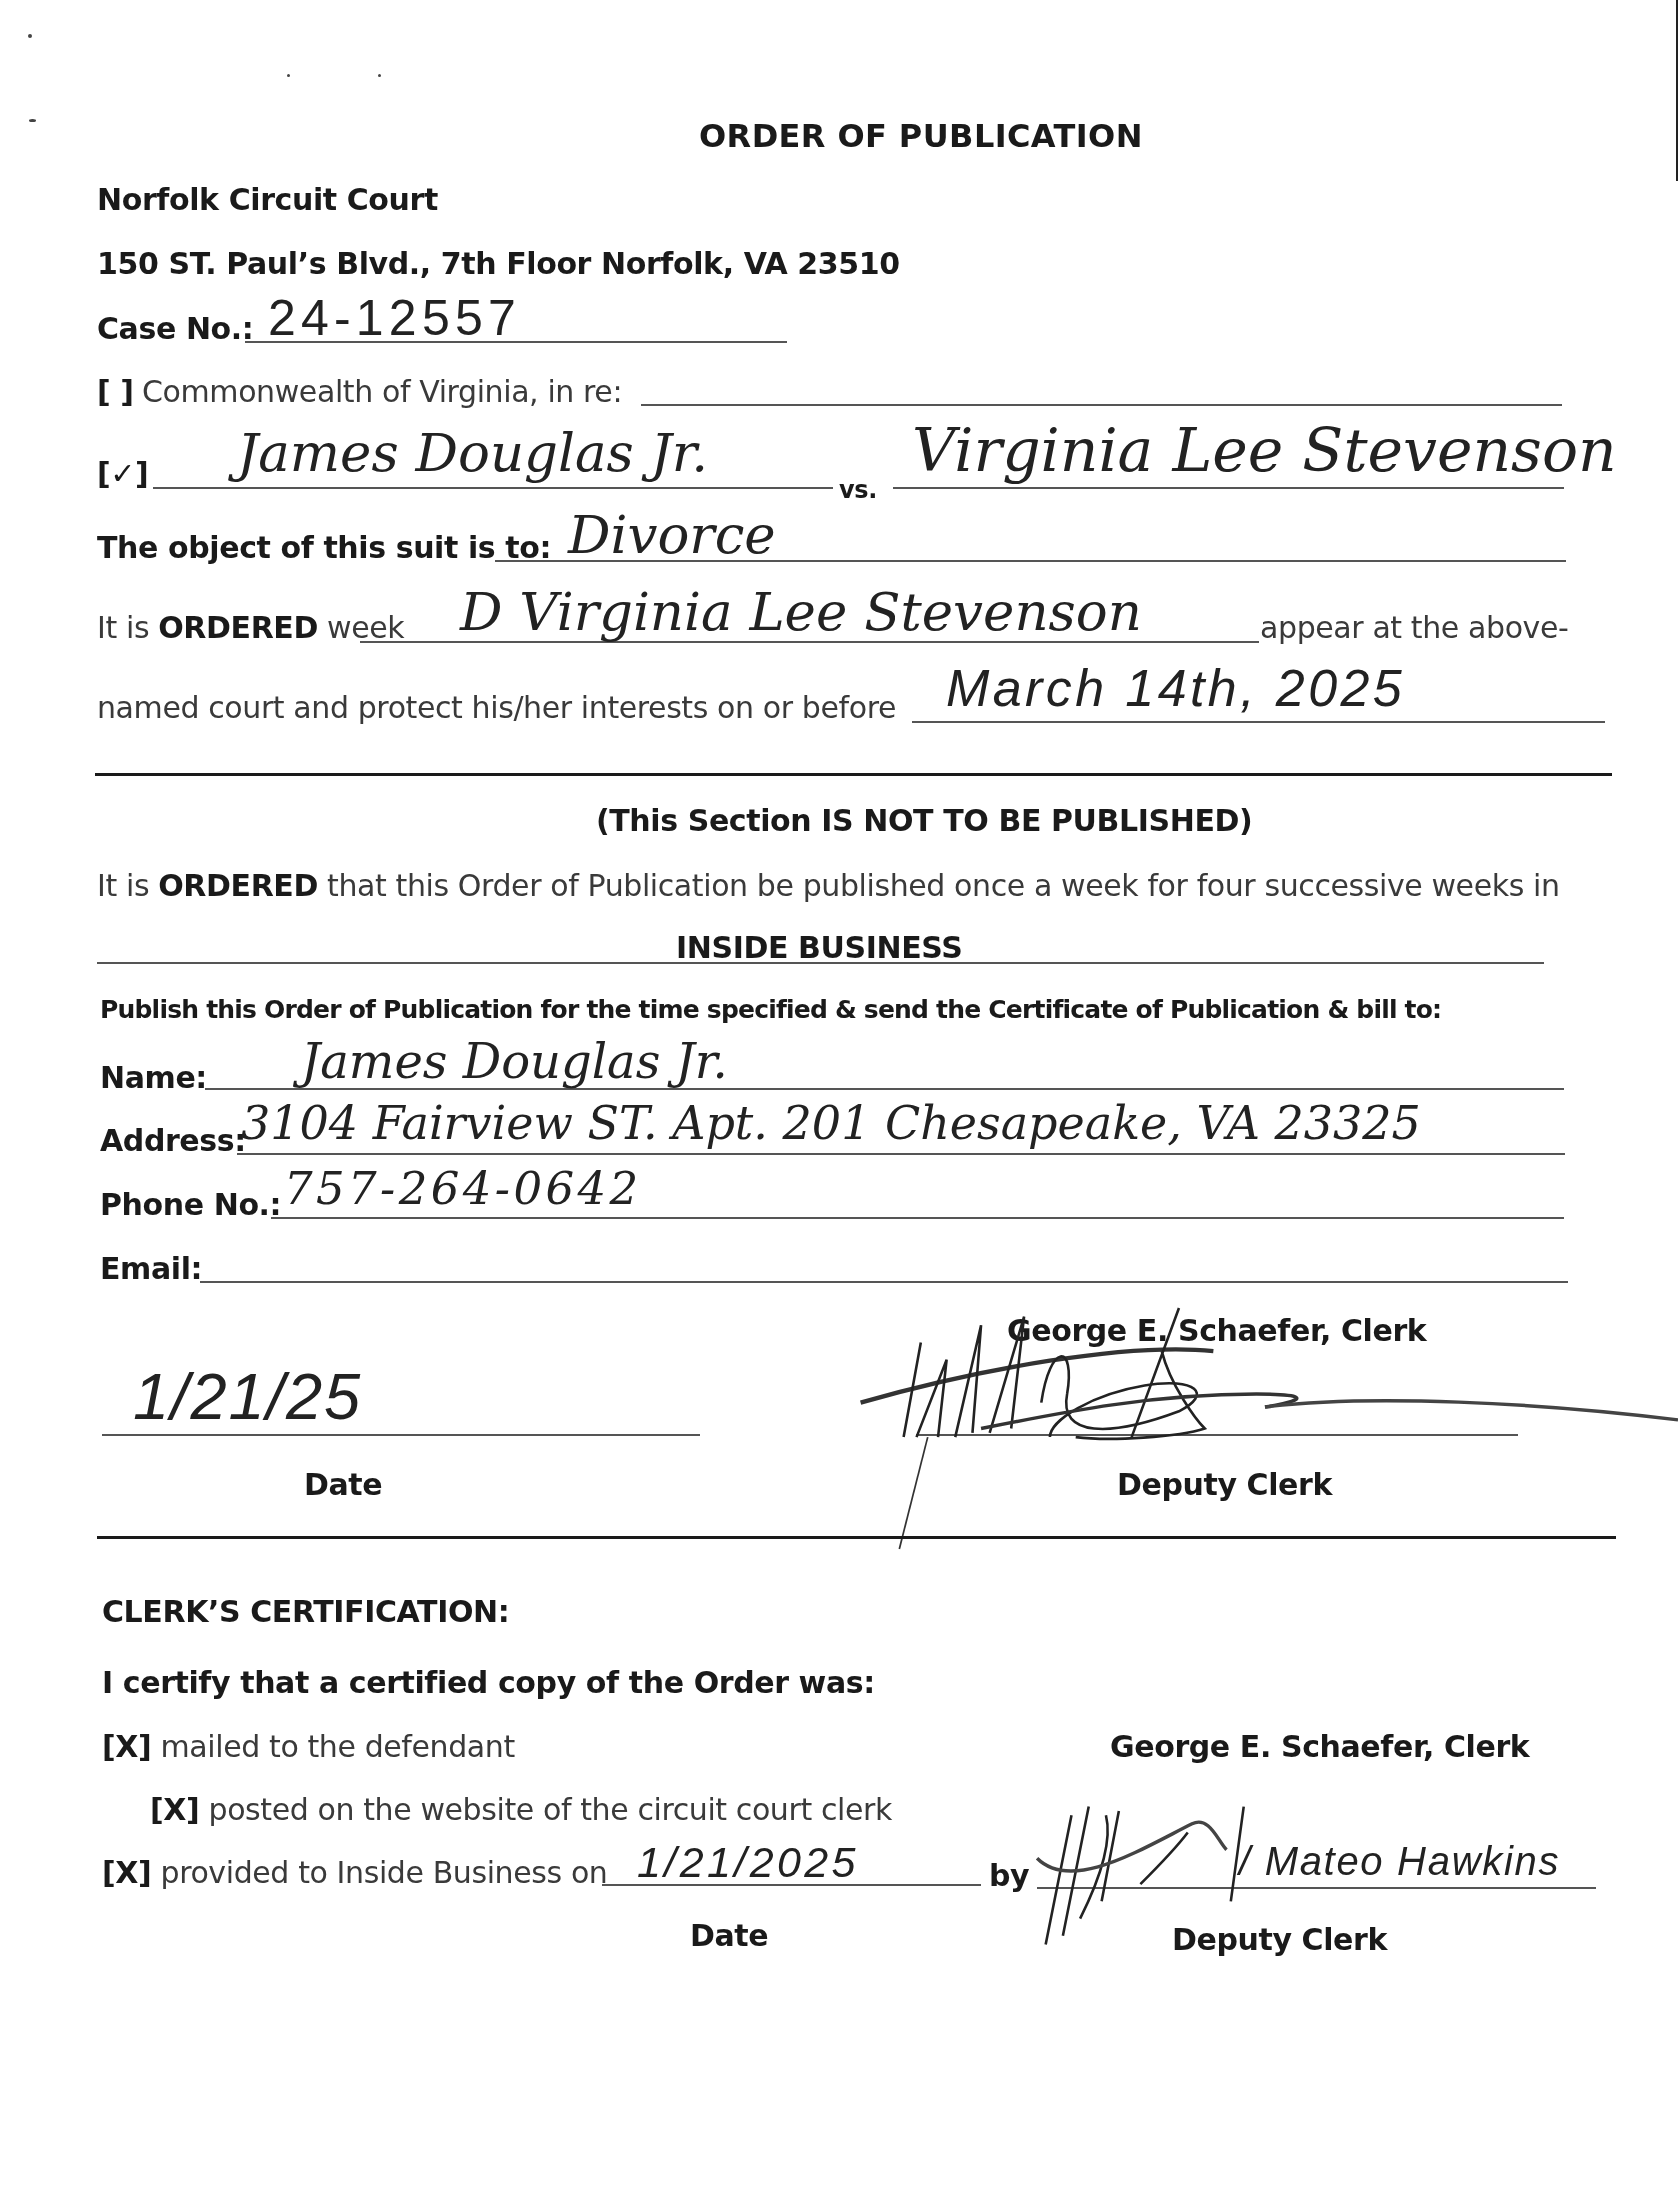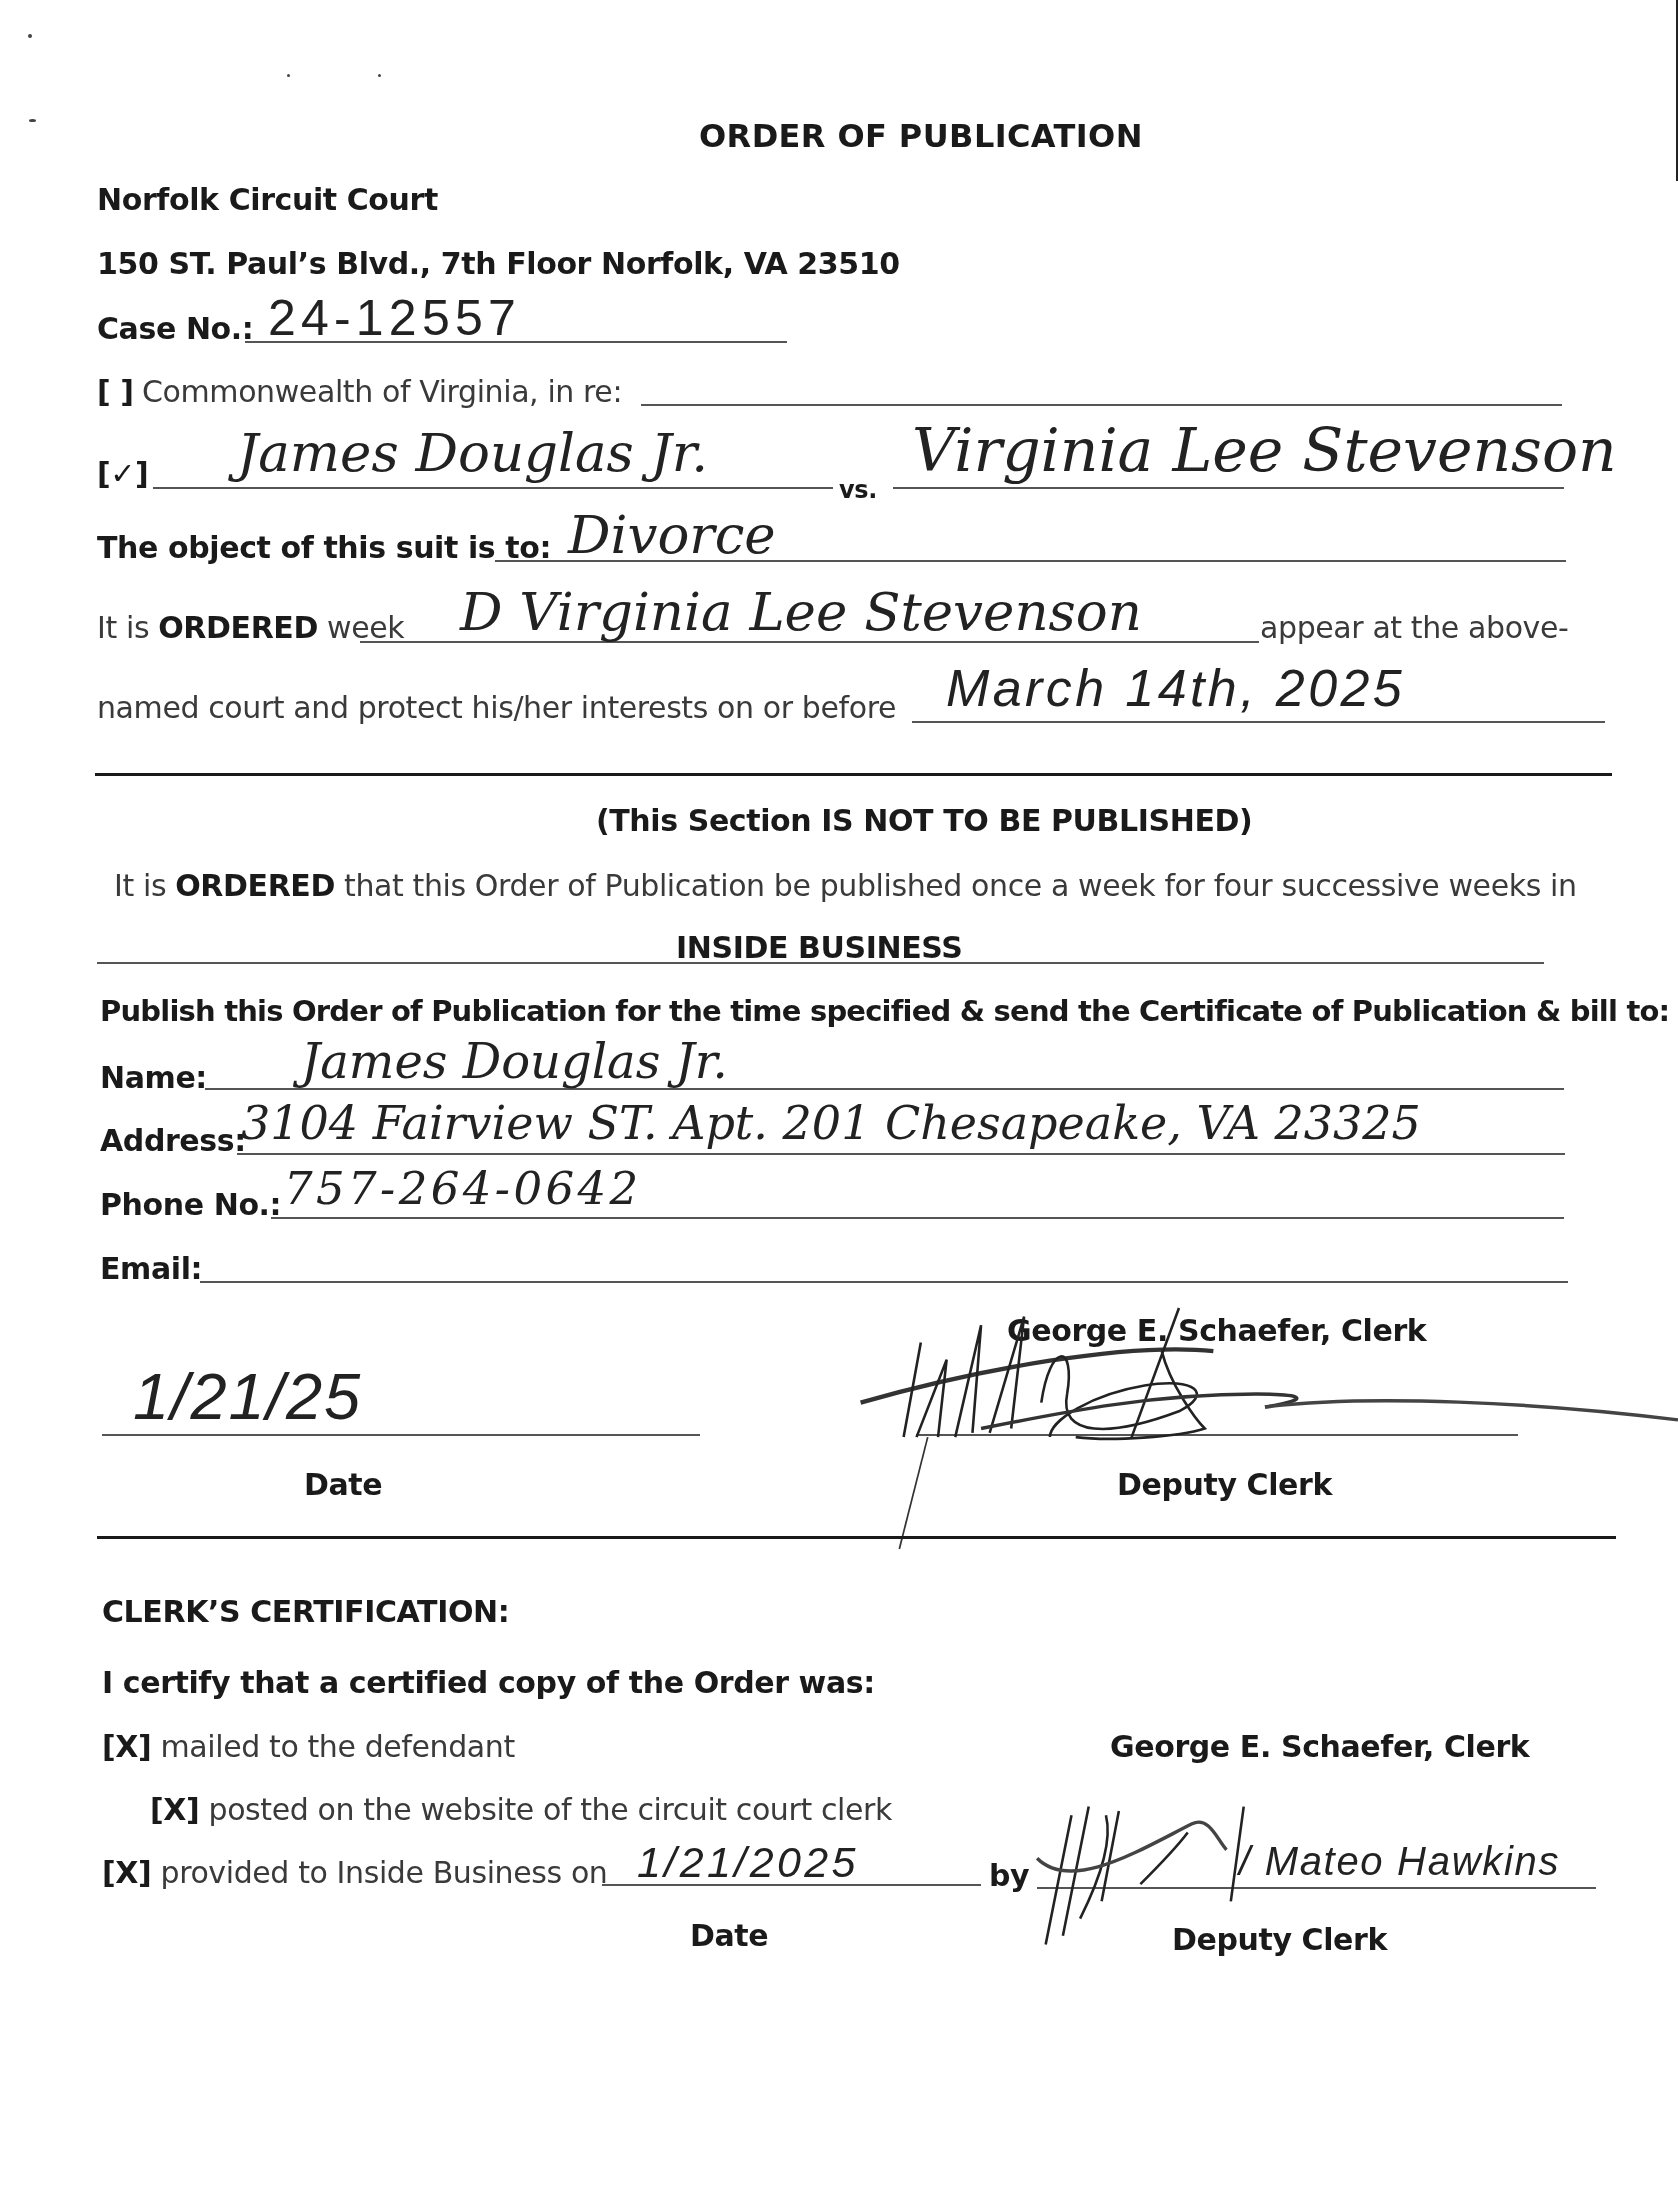--- a/index.html
+++ b/index.html
@@ -61,28 +61,28 @@
 <div class="abs t lt" style="left:1260px;top:613px;">appear at the above-</div>
 
 <div class="abs t lt" style="left:97px;top:693px;">named court and protect his/her interests on or before</div>
 <div class="rule" style="left:912px;top:721px;width:693px;"></div>
 <div class="hw-print" style="left:946px;top:662px;font-size:52px;">March 14th, 2025</div>
 
 <div class="thick" style="left:95px;top:773px;width:1517px;"></div>
 
 <div class="abs t b" style="left:596px;top:806px;">(This Section IS NOT TO BE PUBLISHED)</div>
 
-<div class="abs t" style="left:97px;top:871px;margin-left:17px;">
+<div class="abs t" style="left:97px;top:871px;">
   <span class="lt">It is </span><span class="b">ORDERED</span><span class="lt"> that this Order of Publication be published once a week for four successive weeks in</span>
 </div>
 
 <div class="abs t b" style="left:676px;top:933px;">INSIDE BUSINESS</div>
 <div class="rule" style="left:97px;top:962px;width:1447px;"></div>
 
-<div class="abs t b" style="left:100px;top:997px;font-size:29px;letter-spacing:-0.8px;">Publish this Order of Publication for the time specified &amp; send the Certificate of Publication &amp; bill to:</div>
+<div class="abs t b" style="left:100px;top:997px;font-size:25px;letter-spacing:-0.8px;">Publish this Order of Publication for the time specified &amp; send the Certificate of Publication &amp; bill to:</div>
 
 <div class="abs t b" style="left:100px;top:1063px;">Name:</div>
 <div class="rule" style="left:205px;top:1088px;width:1359px;"></div>
 <div class="hw" style="left:301px;top:1037px;font-size:48px;">James Douglas Jr.</div>
 
 <div class="abs t b" style="left:100px;top:1126px;">Address:</div>
 <div class="rule" style="left:237px;top:1153px;width:1328px;"></div>
 <div class="hw" style="left:241px;top:1100px;font-size:46px;">3104 Fairview ST. Apt. 201  Chesapeake, VA 23325</div>
 
 <div class="abs t b" style="left:100px;top:1190px;text-align:center;">Phone No.:</div>

